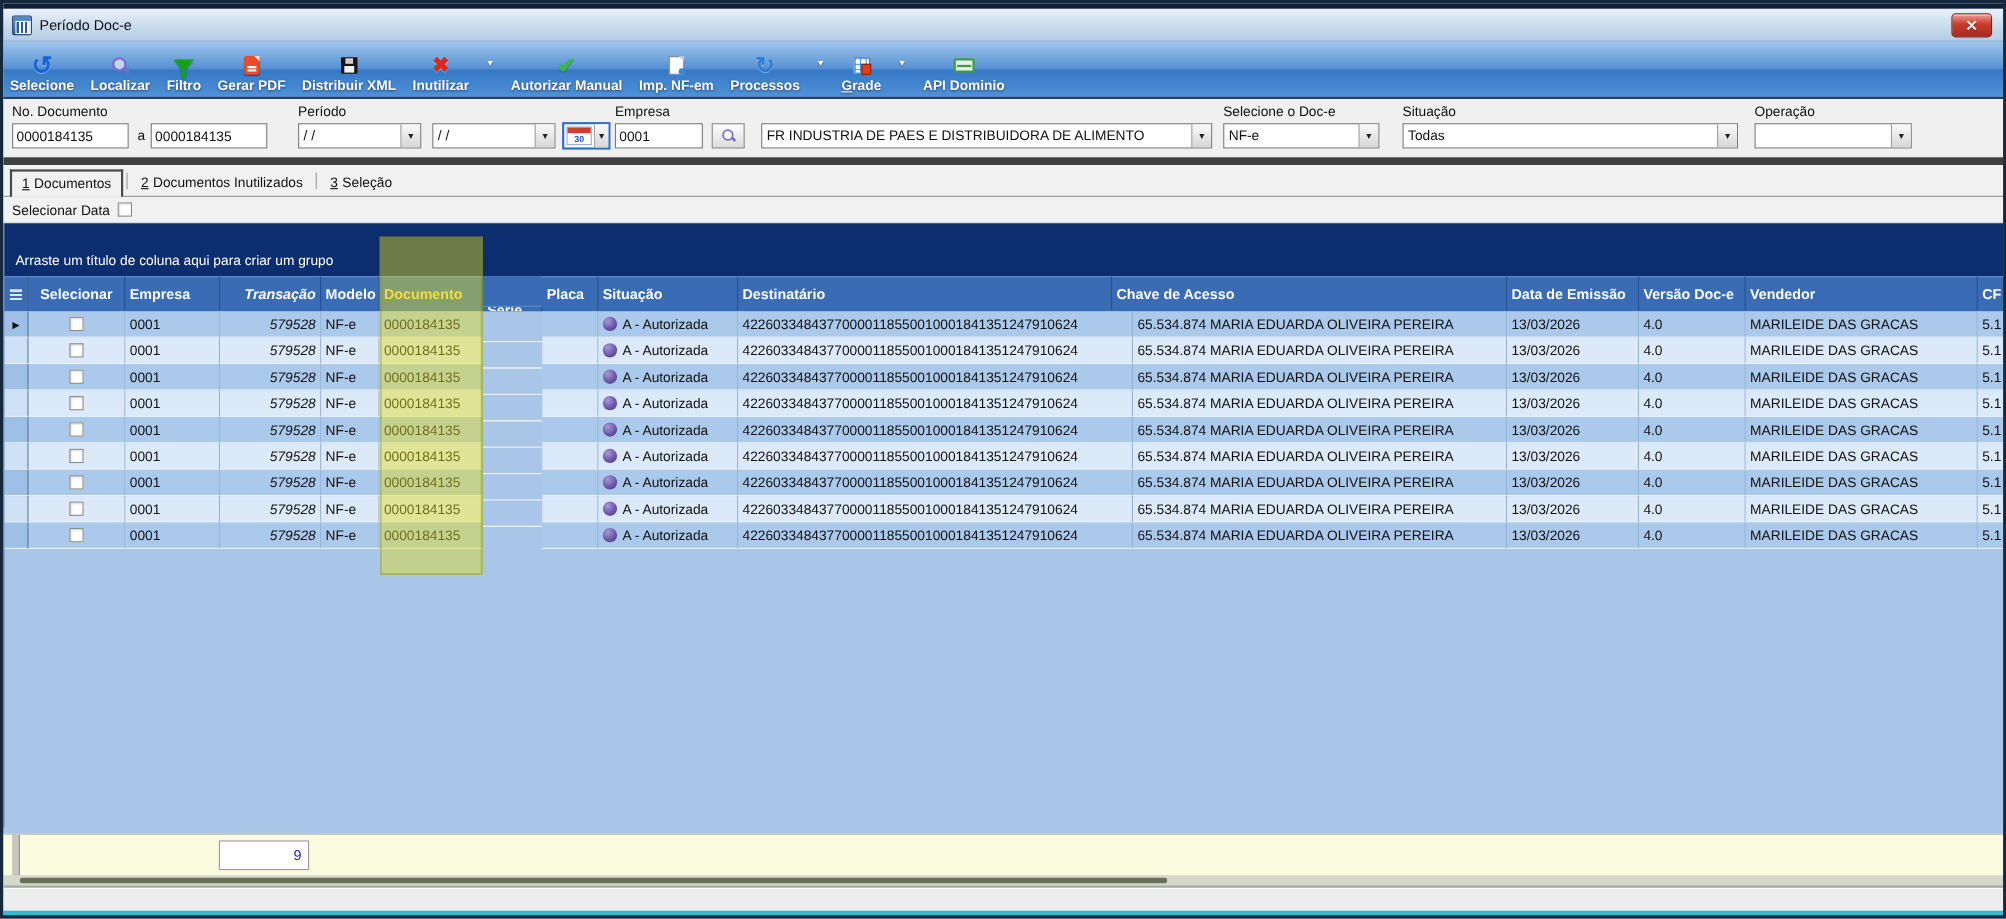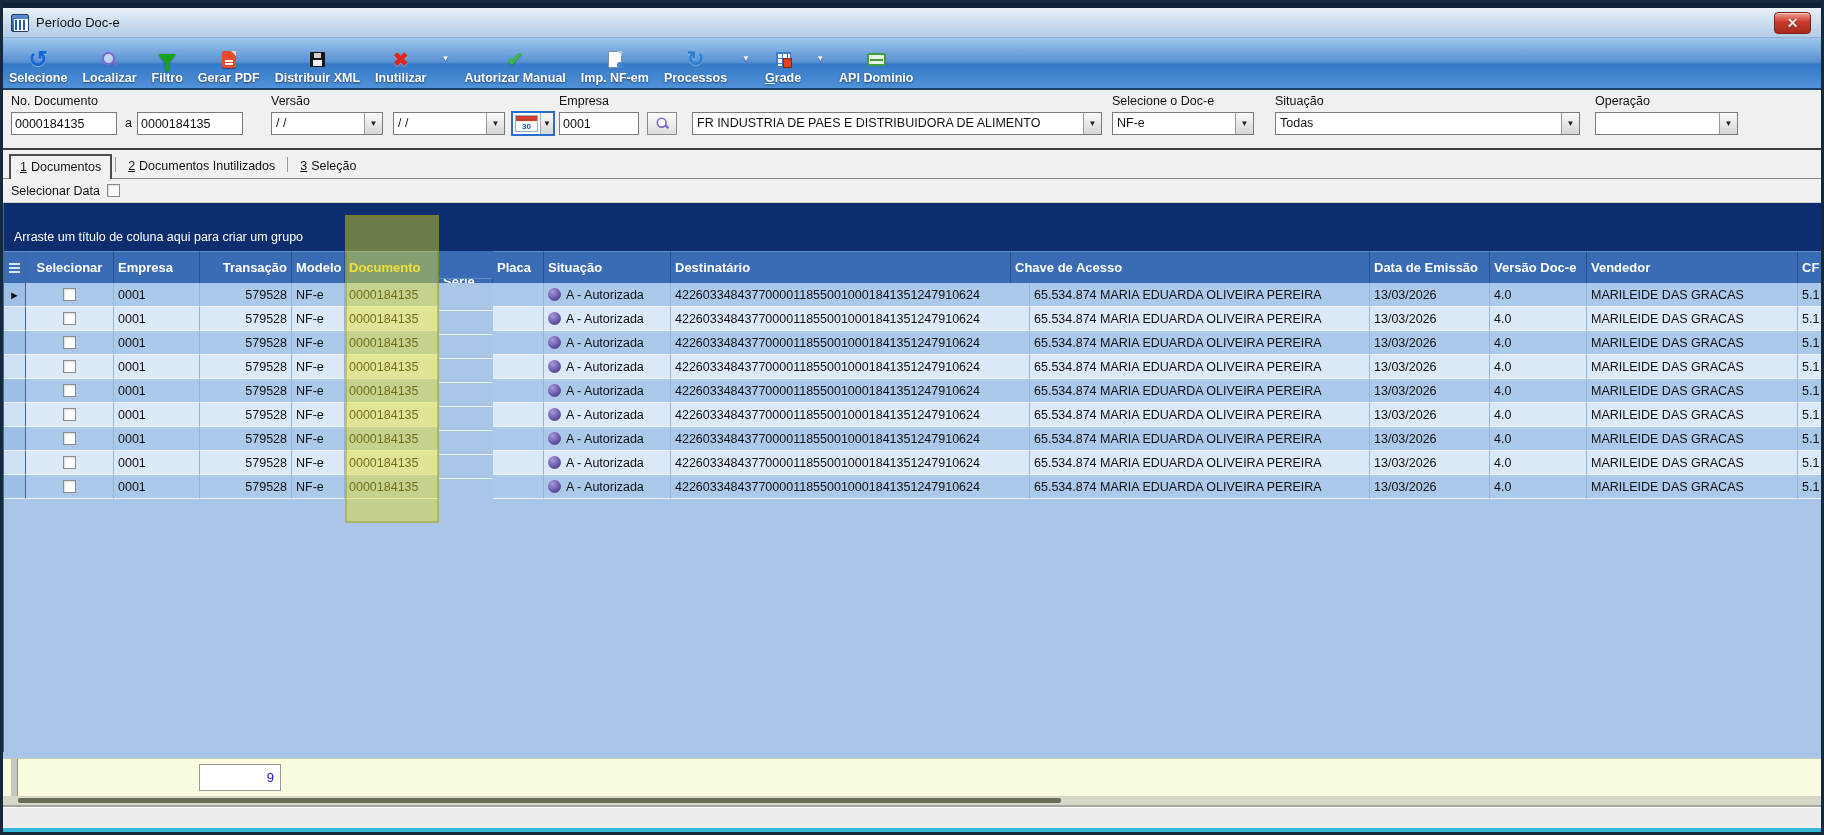--- a/index.html
+++ b/index.html
@@ -44,21 +44,21 @@
   .doc-icon::after{content:"";position:absolute;right:-2px;bottom:-1px;width:6px;height:6px;border-radius:50%;background:#3c86d8;}
   .refresh-icon::before{content:"↻";font-size:21px;font-weight:bold;color:#2a7fd4;text-shadow:0 1px 1px rgba(255,255,255,.35);}
   .grid-icon{width:15px;height:15px;border:1px solid #3a7cc8;background:
       linear-gradient(#3a7cc8 1px,transparent 1px) 0 0/5px 5px,
       linear-gradient(90deg,#3a7cc8 1px,transparent 1px) 0 0/5px 5px,#fff;position:relative;}
   .grid-icon::after{content:"";position:absolute;right:-2px;bottom:-2px;width:7px;height:8px;background:#e2401c;border:1px solid #8e2410;}
   .api-icon{width:19px;height:13px;border:2px solid #3f9f3f;background:#e7f3e7;border-radius:2px;position:relative;}
   .api-icon::before{content:"";position:absolute;left:1px;right:1px;top:4px;height:2px;background:#3f9f3f;}
 
   
-  .filters{position:absolute;left:0;top:87px;width:100%;height:60px;background:#f0f0f0;border-bottom:2px solid #404040;font-size:12.5px;color:#111;}
+  .filters{position:absolute;left:0;top:87px;width:100%;height:60px;background:#f0f0f0;border-bottom:7px solid #404040;font-size:12.5px;color:#111;}
   .flabel{position:absolute;top:4px;white-space:nowrap;}
   .fctl{position:absolute;top:22px;height:23px;background:#fff;border:1px solid #7a7a7a;font-size:12.5px;padding:0 3px;color:#111;}
   input.fctl{font-family:"Liberation Sans",sans-serif;}
   .dd{position:absolute;top:22px;height:23px;background:#fff;border:1px solid #7a7a7a;font-size:12.5px;color:#111;line-height:21px;padding-left:4px;overflow:hidden;white-space:nowrap;}
   .dd::after{content:"▼";position:absolute;right:0;top:0;width:17px;height:100%;background:linear-gradient(#fafafa,#d6d6d6);border-left:1px solid #9a9a9a;font-size:8px;color:#222;text-align:center;line-height:21px;}
   .conn{position:absolute;top:26px;}
   .calbtn{position:absolute;top:21px;height:25px;width:44px;border:2px solid #2a6fd0;background:#fff;display:flex;align-items:stretch;cursor:pointer;}
   .cal{flex:1;margin:2px;background:#fff;border:1px solid #9ab;position:relative;}
   .cal::before{content:"";position:absolute;left:0;right:0;top:0;height:5px;background:#d23c28;}
   .cal::after{content:"30";position:absolute;left:0;right:0;bottom:0;top:5px;font-size:8px;font-weight:bold;color:#1c4fd0;text-align:center;line-height:11px;}
@@ -90,21 +90,21 @@
   .cell{flex:none;border-right:1px solid #96b4d6;border-bottom:1px solid #eef4fb;padding:0 4px;display:flex;align-items:center;white-space:nowrap;overflow:hidden;}
   .c0{justify-content:center;border-right:1px solid #44668c;padding:0;}
   .grow.odd .c0{background:#9fc0e6;}
   .grow.even .c0{background:#cfe1f4;}
   .c1{justify-content:center;}
   .c3{justify-content:flex-end;}
   .c8{gap:5px;}
   .marker::before{content:"►";font-size:11px;color:#111;}
   .sphere{width:13px;height:13px;border-radius:50%;background:radial-gradient(circle at 35% 30%,#a898d8,#6a58a8 55%,#443380);flex:none;}
   
-  .c0{width:22px;} .c1{width:88px;} .c2{width:86px;} .c3{width:92px;} .c4{width:53px;}
+  .c0{width:22px;} .c1{width:88px;} .c2{width:86px;} .c3{width:92px;font-style:italic;} .c4{width:53px;}
   .c5{width:94px;} .c6{width:54px;margin-top:27px;} .c7{width:51px;} .c8{width:127px;} .c9{width:359px;}
   .c10{width:340px;} .c11{width:120px;} .c12{width:97px;} .c13{width:211px;} .c14{width:40px;}
   .highlight{position:absolute;left:341px;top:12px;width:94px;height:308px;background:rgba(228,222,30,.45);box-shadow:inset 0 0 0 2px rgba(130,130,10,.35);pointer-events:none;z-index:5;}
 
   
   .footband{position:absolute;left:0;bottom:36px;width:100%;height:38px;background:#fbfbdf;border-top:1px solid #c8c8b4;}
   .footband::before{content:"";position:absolute;left:8px;top:0;bottom:0;width:6px;background:#c7c7bd;border-right:1px solid #8e8e84;}
   .countbox{position:absolute;left:196px;top:5px;width:82px;height:27px;background:#fff;border:1px solid #9a9a9a;font-size:13px;color:#1515d0;display:flex;align-items:center;justify-content:flex-end;padding-right:6px;}
   .scrollrow{position:absolute;left:0;bottom:27px;width:100%;height:9px;background:#d8d8ca;}
   .thumb{position:absolute;left:15px;top:2px;width:1043px;height:5px;background:#6a7058;border-radius:2px;cursor:pointer;}
@@ -195,21 +195,21 @@
         <span>API Dominio</span>
       </div>
     </div>
 
     <div class="filters">
       <span class="flabel" style="left:8px">No. Documento</span>
       <input class="fctl" style="left: 8px; width: 106px;" value="0000184135">
       <span class="conn" style="left:122px">a</span>
       <input class="fctl" style="left: 134px; width: 106px;" value="0000184135">
 
-      <span class="flabel" style="left:268px">Versão</span>
+      <span class="flabel" style="left:268px">Período</span>
       <div class="dd" style="left:268px;width:112px">/ /</div>
       <div class="dd" style="left:390px;width:112px">/ /</div>
       <div class="calbtn" style="left:508px">
         <span class="cal"></span>
         <span class="calarrow"></span>
       </div>
 
       <span class="flabel" style="left:556px">Empresa</span>
       <input class="fctl" style="left: 556px; width: 80px;" value="0001">
       <div class="searchbtn" style="left:644px">

